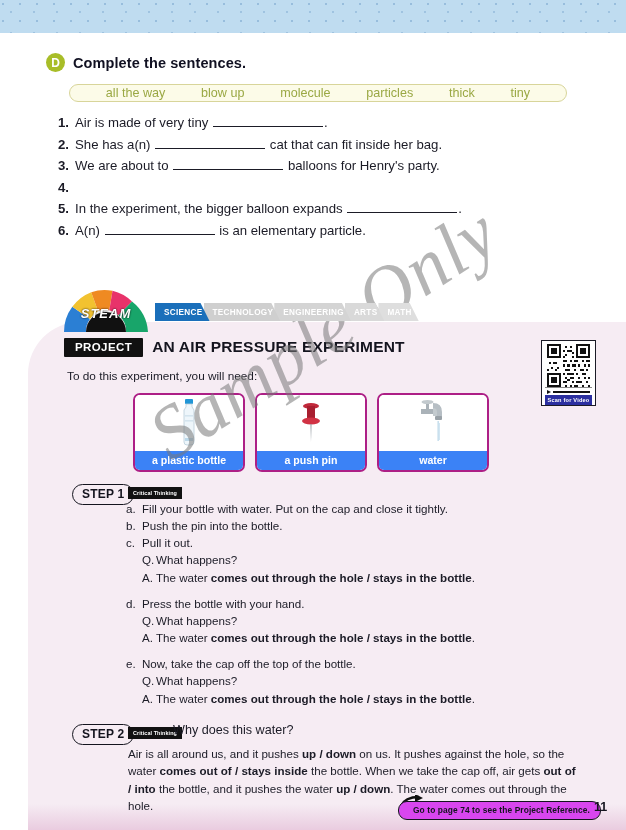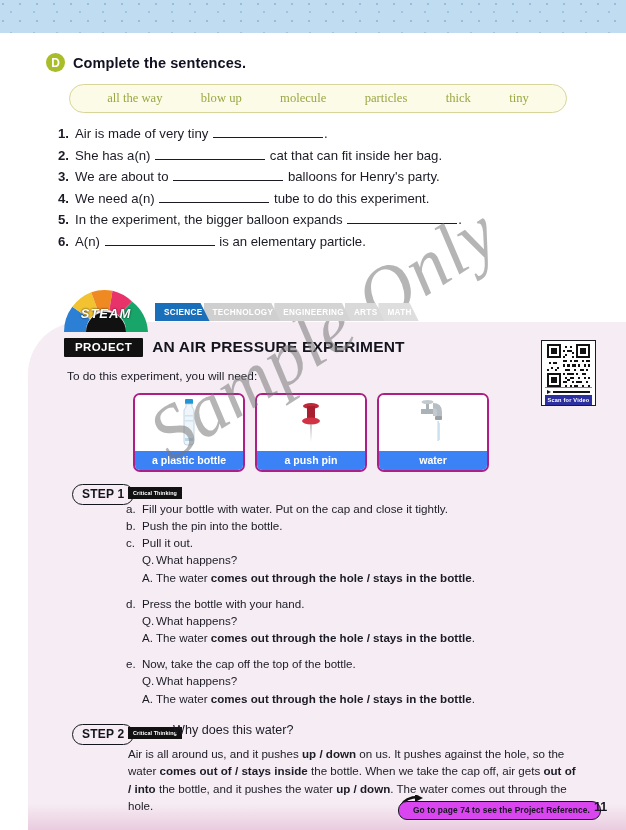--- a/index.html
+++ b/index.html
@@ -60,30 +60,29 @@
     font-size: 14.5px;
     font-weight: bold;
     color: #111122;
     letter-spacing: .1px;
   }
 
   
   #wordbank {
     margin: 12px 0 0 69px;
     width: 498px;
-    height: 29px;
+    height: 18px;
     box-sizing: border-box;
     border: 1.2px solid #d8d59a;
     border-radius: 15px;
     background: #fcfbe8;
     display: flex;
     align-items: center;
     justify-content: space-around;
     padding: 0 18px;
-    font-family: Liberation Serif, serif;
   }
   #wordbank span {
     font-size: 12.6px;
     color: #9aa844;
   }
 
   
   #sentences {
     margin: 13px 0 0 58px;
     width: 530px;
@@ -438,21 +437,20 @@
       <span><span class="s-text">She has a(n) </span><span class="blank"></span><span class="s-text"> cat that can fit inside her bag.</span></span>
     </div>
 
     <div class="sentence">
       <span class="s-num">3.</span>
       <span><span class="s-text">We are about to </span><span class="blank"></span><span class="s-text"> balloons for Henry's party.</span></span>
     </div>
 
     <div class="sentence">
       <span class="s-num">4.</span>
-      <span><span class="s-text">We need a(n) </span><span class="blank"></span><span class="s-text"> tube to do this experiment.</span></span>
     </div>
 
     <div class="sentence">
       <span class="s-num">5.</span>
       <span><span class="s-text">In the experiment, the bigger balloon expands </span><span class="blank"></span><span class="s-text">.</span></span>
     </div>
 
     <div class="sentence">
       <span class="s-num">6.</span>
       <span><span class="s-text">A(n) </span><span class="blank"></span><span class="s-text"> is an elementary particle.</span></span>

